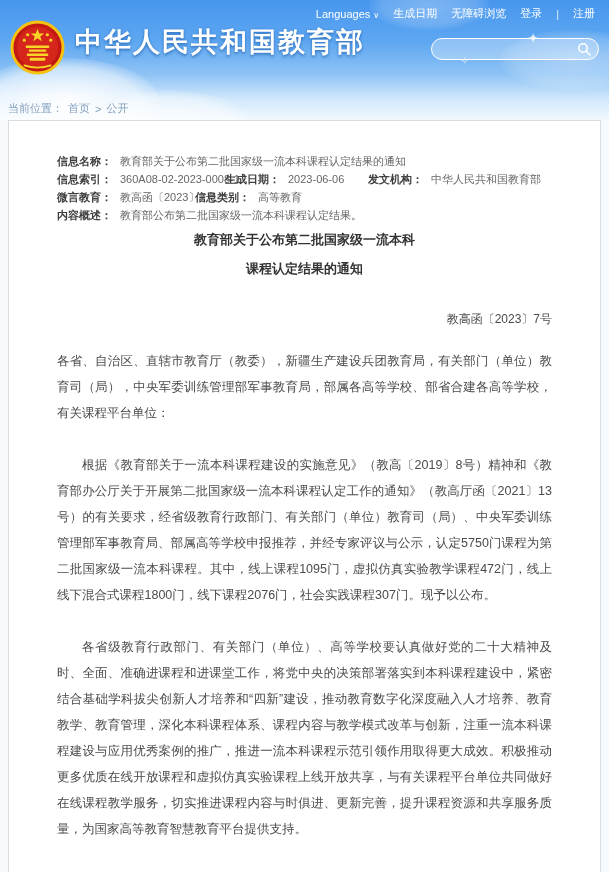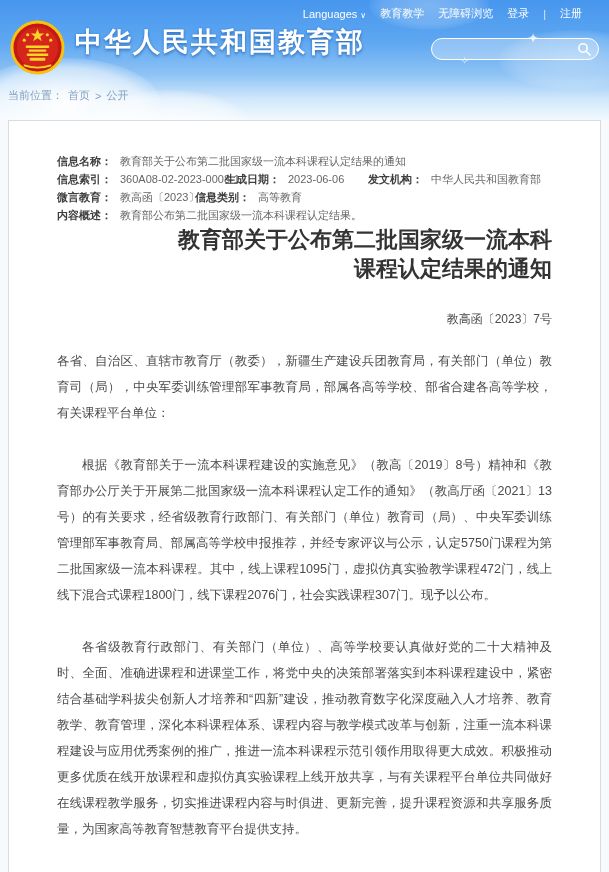--- a/index.html
+++ b/index.html
@@ -16,21 +16,21 @@
     background:linear-gradient(180deg,#4796ee 0%,#5ea7f1 35%,#8ec3f5 62%,#cfe7fb 82%,#f2f9fe 100%);
     overflow:hidden;
   }
   .cloud { position:absolute; background:radial-gradient(ellipse at center,rgba(255,255,255,.95) 0%,rgba(255,255,255,.55) 55%,rgba(255,255,255,0) 75%); border-radius:50%; }
   .cloud.c1 { left:-30px; bottom:-28px; width:190px; height:90px; }
   .cloud.c2 { left:90px; bottom:-40px; width:160px; height:70px; opacity:.8; }
   .cloud.c3 { right:-40px; top:30px; width:150px; height:60px; opacity:.35; }
   .cloud.c4 { right:120px; top:-20px; width:120px; height:50px; opacity:.3; }
   .sparkle { position:absolute; color:rgba(255,255,255,.8); font-size:14px; }
   .topbar {
-    position:absolute; top:6px; right:27px;
+    position:absolute; top:6px; right:14px;
     display:flex; align-items:center; gap:14px;
     font-size:11px; color:#ffffff; z-index:3;
   }
   .topbar a { color:#fff; text-decoration:none; cursor:pointer; }
   .chev { font-size:8px; margin-left:3px; }
   .auth-sep { color:rgba(255,255,255,.8); }
   .logo-row { position:absolute; top:20px; left:10px; display:flex; align-items:flex-start; z-index:2; }
   .emblem { width:55px; height:55px; flex:0 0 auto; }
   .site-txt { margin-left:10px; padding-top:4px; }
   .site-title {
@@ -44,57 +44,57 @@
     width:168px; height:22px; border:1px solid #ffffff; border-radius:12px;
     background:rgba(255,255,255,.30);
     display:flex; align-items:center; padding:0 6px 0 12px;
   }
   .searchbox input {
     flex:1; border:none; outline:none; background:transparent;
     font-size:11px; color:#fff; min-width:0;
   }
   .search-btn { width:16px; height:16px; cursor:pointer; display:flex; align-items:center; justify-content:center; }
   .breadcrumb {
-    position:absolute; left:8px; bottom:17px; z-index:3;
+    position:absolute; left:8px; bottom:4px; z-index:3;
     font-size:11px; color:#85a0bf; display:flex; gap:5px; align-items:center;
   }
   .breadcrumb a { color:#85a0bf; text-decoration:none; cursor:pointer; }
   
   .panel {
     margin:0 8px; background:#ffffff; border:1px solid #d8dde2;
     min-height:750px; padding:32px 48px 40px;
   }
   .doc-info { font-size:11px; line-height:17px; color:#666; }
   .doc-info .row { display:flex; margin-bottom:1px; }
   .doc-info .cell { display:flex; white-space:nowrap; }
   .doc-info .lab { font-weight:bold; color:#3f3f3f; margin-right:8px; }
   .w1 { width:168px; } .w2 { width:143px;text-align:right; } .w3 { width:138px; }
   .doc-title {
-    text-align:right; font-size:22px; font-weight:bold;
+    text-align:center; font-size:13px; font-weight:bold;
     color:#333; line-height:29px;
   }
   .doc-number { margin-top:28px; text-align:right; font-size:12px; color:#4a4a4a; }
   .body-text { margin-top:20px; font-size:12.5px; line-height:26px; color:#4a4a4a; }
   .body-text p { margin-bottom:26px; text-align:justify;margin-top:16px; }
   .body-text p.indent { text-indent:2em; }
 </style>
 </head>
 <body>
 
 <div class="header">
   <div class="cloud c1"></div>
   <div class="cloud c2"></div>
   <div class="cloud c3"></div>
   <div class="cloud c4"></div>
   <span class="sparkle" style="right:70px; top:30px;">✦</span>
   <span class="sparkle" style="right:140px; top:55px; font-size:10px;">✧</span>
 
   <div class="topbar">
     <a><span>Languages</span><span class="chev">∨</span></a>
-    <a>教育教学</a>
+    <a>生成日期</a>
     <a>无障碍浏览</a>
     <a>登录</a>
     <span class="auth-sep">|</span>
     <a>注册</a>
   </div>
 
   <div class="logo-row">
     <svg class="emblem" viewBox="0 0 56 56">
       <circle cx="28" cy="28" r="27" fill="#c21a12"></circle>
       <circle cx="28" cy="28" r="26" fill="none" stroke="#f5c412" stroke-width="3"></circle>

